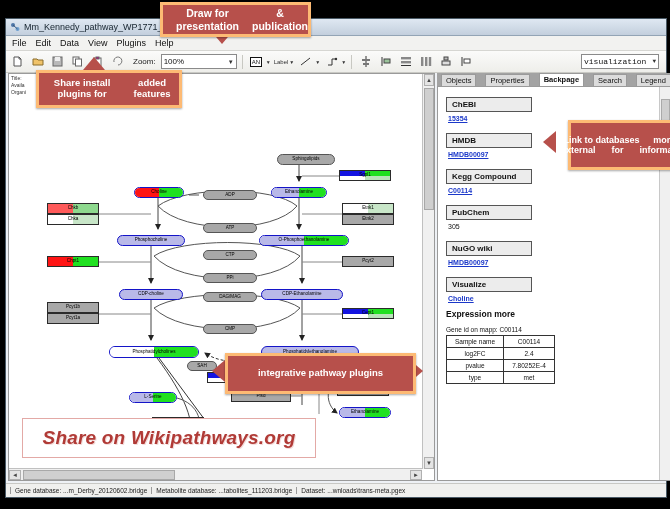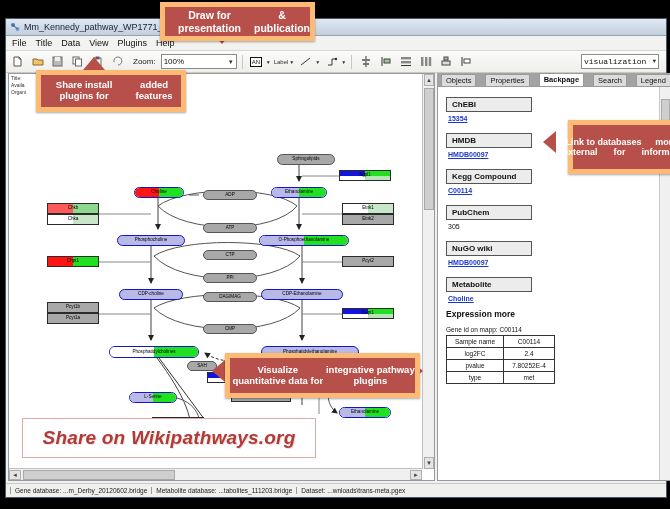--- a/index.html
+++ b/index.html
@@ -79,21 +79,21 @@
   .panel-vscroll{width:10px;background:#f0f0f0;border-left:1px solid #c8c8c8;position:relative;}
   .panel-vscroll .thumb{position:absolute;top:12px;left:1px;width:7px;height:30px;background:#cfcfcf;border:1px solid #aaa;}
 
   
   .statusbar{position:absolute;left:0;right:0;bottom:0;height:13px;background:#f0f0ee;border-top:1px solid #c8c8c4;
              display:flex;align-items:center;font-size:6.5px;color:#1a1a1a;padding-left:4px;gap:4px;}
   .statusbar .seg{border-left:1px solid #9a9a9a;padding-left:4px;}
 
   
   .callout{position:absolute;background:#b7504b;color:#fff;font-weight:bold;text-align:center;
-           border:5px solid #fdba74;z-index:40;display:flex;align-items:center;justify-content:center;
+           border:3px solid #fdba74;z-index:40;display:flex;align-items:center;justify-content:center;
            line-height:1.15;box-shadow:0 1px 2px rgba(0,0,0,.35);}
   .arrow-dn{position:absolute;width:0;height:0;border-left:11px solid transparent;border-right:11px solid transparent;
             border-top:13px solid #b7504b;z-index:39;}
   .arrow-up{position:absolute;width:0;height:0;border-left:11px solid transparent;border-right:11px solid transparent;
             border-bottom:13px solid #b7504b;z-index:39;}
   .arrow-lf{position:absolute;width:0;height:0;border-top:11px solid transparent;border-bottom:11px solid transparent;
             border-right:13px solid #b7504b;z-index:39;}
   .share{position:absolute;left:22px;top:418px;width:292px;height:38px;background:#fff;border:1px solid #e3a9a6;
          display:flex;align-items:center;justify-content:center;z-index:41;}
   .share span{font-size:19px;font-style:italic;font-weight:bold;color:#b03a36;
@@ -112,21 +112,21 @@
             <circle cx="3" cy="3" r="2" fill="#4e77a8"></circle>
             <circle cx="7.5" cy="7" r="2" fill="#6fa0d0"></circle>
             <line x1="3" y1="3" x2="7.5" y2="7" stroke="#39597e" stroke-width="1"></line>
           </svg>
       </span>
       <span>Mm_Kennedy_pathway_WP1771_45176.gpml</span>
     </div>
 
     <div class="menubar">
       <span>File</span>
-      <span>Title</span>
+      <span>Edit</span>
       <span>Data</span>
       <span>View</span>
       <span>Plugins</span>
       <span>Help</span>
     </div>
 
     <div class="toolbar">
       <span class="tb-ico">
         <svg width="11" height="11" viewBox="0 0 11 11">
             <path d="M2 1h5l2 2v7H2z" fill="#fff" stroke="#555"></path>
@@ -501,21 +501,21 @@
 
             <div class="dbbox">Kegg Compound</div>
             <a class="dblink" href="#">C00114</a>
 
             <div class="dbbox">PubChem</div>
             <span class="dbplain">305</span>
 
             <div class="dbbox">NuGO wiki</div>
             <a class="dblink" href="#">HMDB00097</a>
 
-            <div class="dbbox">Metabolite</div>
+            <div class="dbbox">Visualize</div>
             <a class="dblink" href="#">Choline</a>
 
             <div class="exphead">Expression more</div>
             <div class="geneid">Gene id on mapp: C00114</div>
 
             <table class="exp">
               <tbody>
                   <tr>
                 <td class="k">Sample name</td>
                 <td class="v">C00114</td>
@@ -562,21 +562,20 @@
   <div class="arrow-up" style="left:83px;top:57px;"></div>
 
   <div class="callout" style="left:556px;top:120px;width:108px;height:44px;font-size:9px;margin-left:12px;">
       <div>Link  to external</div>
       <div>databases  for</div>
       <div>more information</div>
     </div>
   <div class="arrow-lf" style="left:543px;top:131px;"></div>
 
   <div class="callout" style="left:225px;top:353px;width:185px;height:35px;font-size:9.5px;">
-      <div>Visualize quantitative data  for</div>
       <div>integrative pathway plugins</div>
     </div>
   <div class="arrow-lf" style="left:212px;top:360px;"></div>
   <div class="arrow-lf" style="left:410px;top:360px;transform:rotate(180deg);"></div>
 
   <div class="share">
     <span>Share on Wikipathways.org</span>
   </div>
 </div>
 

